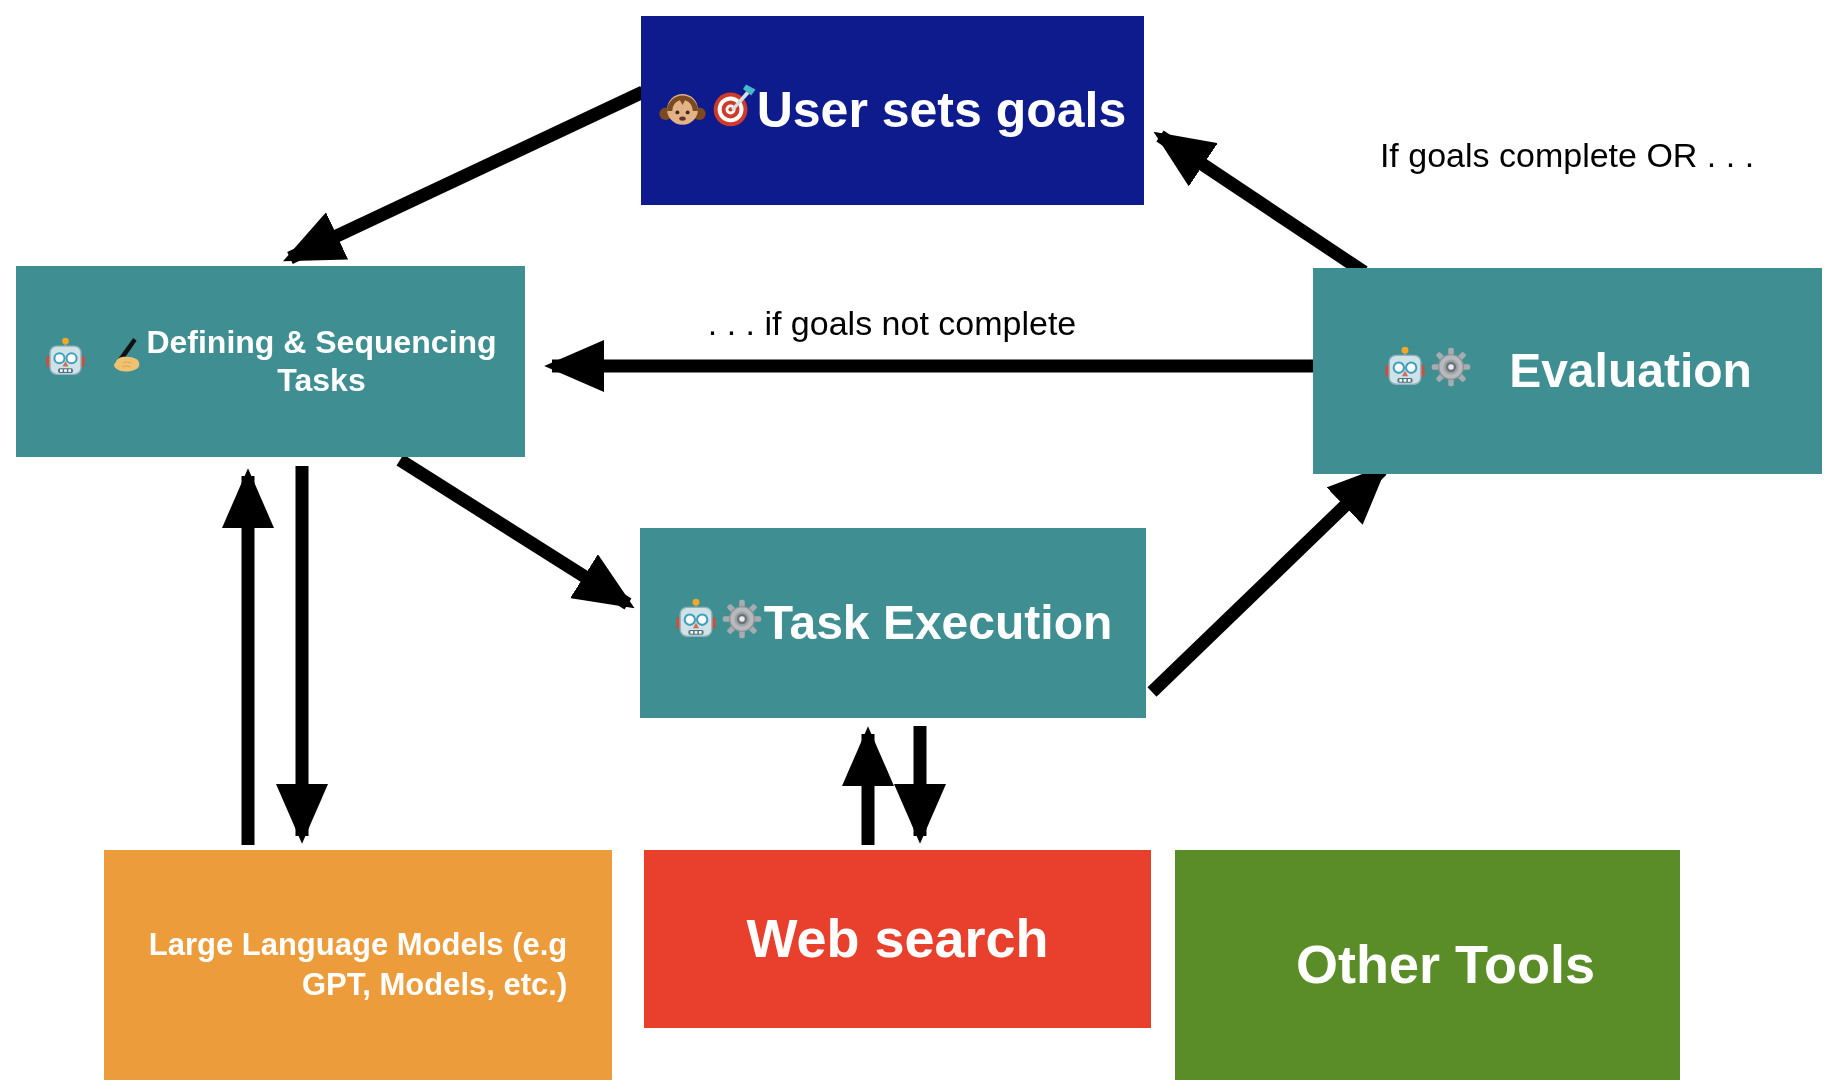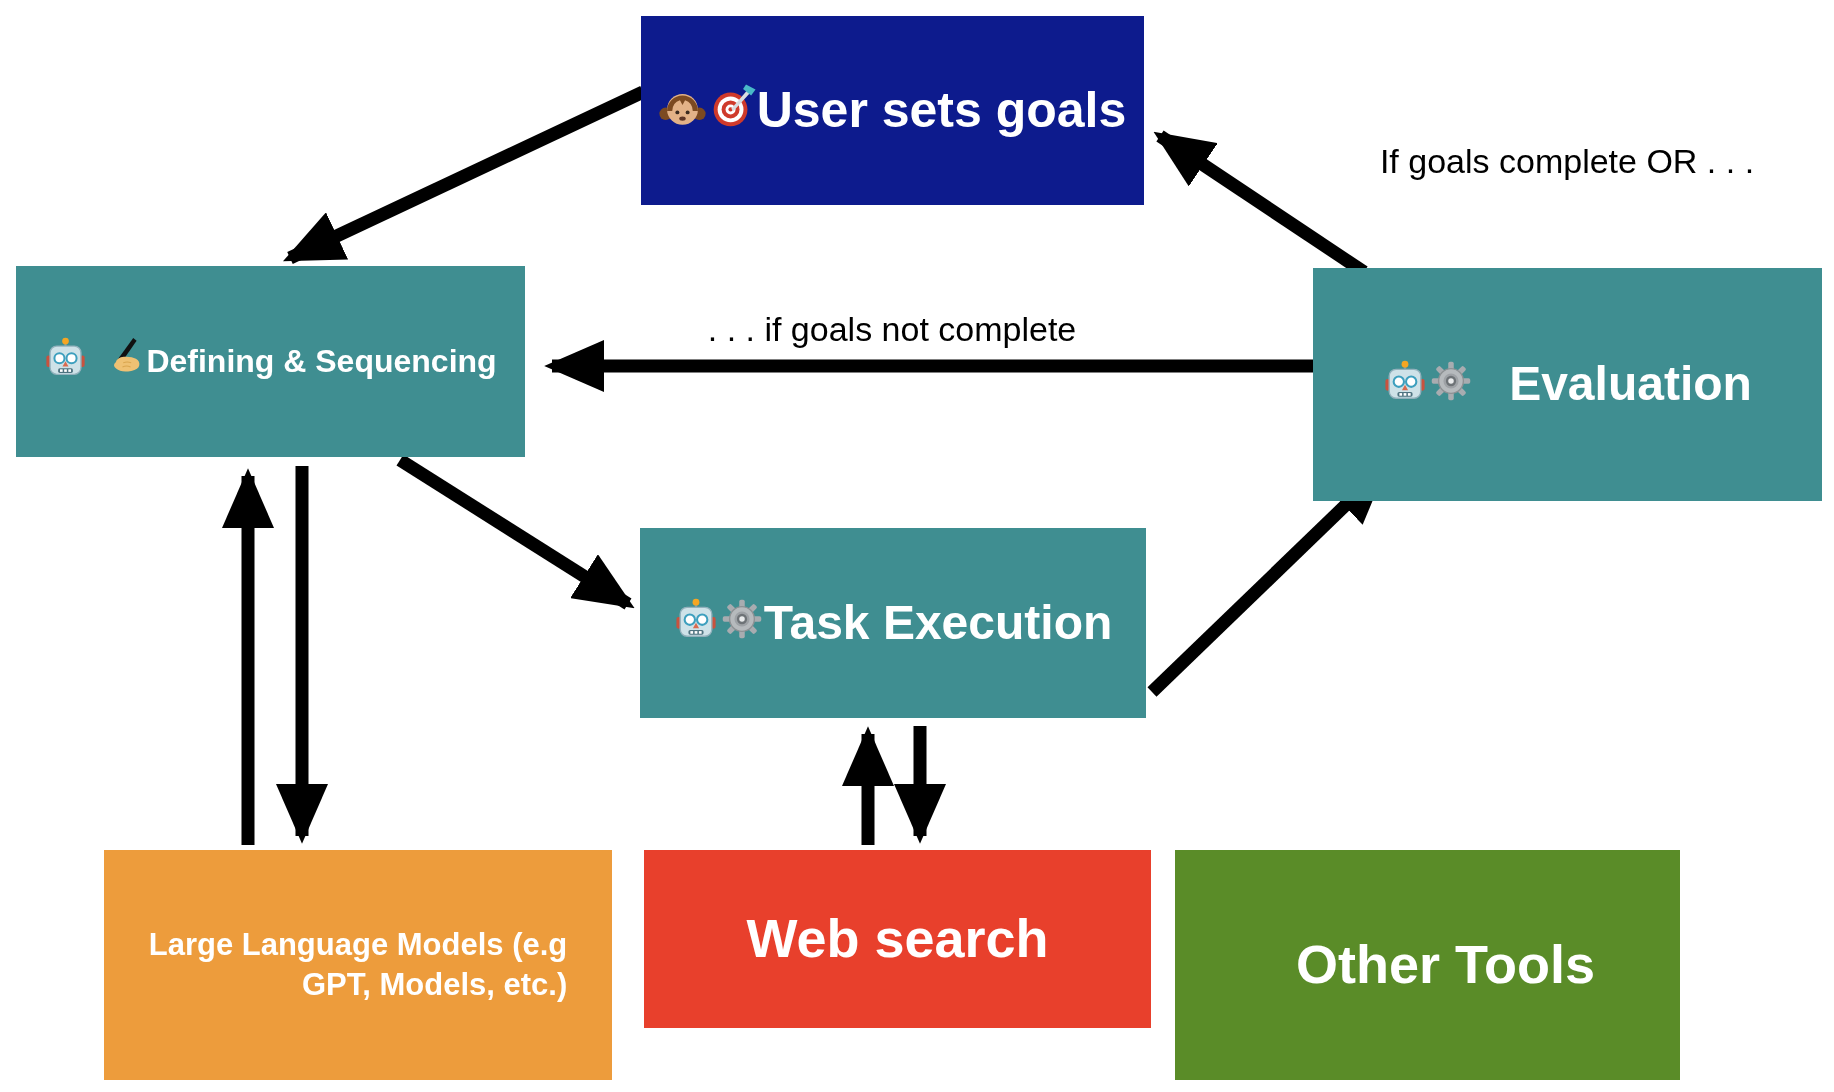--- a/index.html
+++ b/index.html
@@ -15,36 +15,36 @@
   .icn{display:block;}
   .icn svg{display:block;}
   #n-user{left:641px;top:16px;width:503px;height:189px;background:var(--navy,#0D1B8D);}
   #n-user .label{font-size:50px;}
   #n-user .icn svg{width:47px;height:47px;}
   #n-user .icons{gap:4px;}
   #n-def{left:16px;top:266px;width:509px;height:191px;background:var(--teal,#3F8E91);}
   #n-def .label{font-size:32px;}
   #n-def .icn svg{width:43px;height:43px;}
   #n-def .icons{gap:16px;}
-  #n-eval{left:1313px;top:268px;width:509px;height:233px;background:var(--teal,#3F8E91);gap:36px;}
+  #n-eval{left:1313px;top:268px;width:509px;height:206px;background:var(--teal,#3F8E91);gap:36px;}
   #n-eval .label{font-size:48px;}
   #n-eval .icn svg{width:44px;height:44px;}
   #n-eval .icons{gap:2px;}
   #n-task{left:640px;top:528px;width:506px;height:190px;background:var(--teal,#3F8E91);align-items:center;}
   #n-task .label{font-size:48px;}
   #n-task .icn svg{width:44px;height:44px;}
   #n-task .icons{gap:2px;}
   #n-llm{left:104px;top:850px;width:508px;height:230px;background:var(--orange,#ED9C3C);text-align:right;}
   #n-llm .label{font-size:31px;line-height:1.3;}
   #n-web{left:644px;top:850px;width:507px;height:178px;background:var(--red,#E8402C);}
   #n-web .label{font-size:54px;}
   #n-other{left:1175px;top:850px;width:505px;height:230px;background:var(--green,#5A8C28);}
   #n-other .label{font-size:54px;margin-left:36px;}
   .edge-label{
-    position:absolute;color:#000;font-size:34px;font-weight:normal;text-align:center;white-space:nowrap;margin-top:6px;
+    position:absolute;color:#000;font-size:34px;font-weight:normal;text-align:center;white-space:nowrap;
   }
   #lbl-complete{left:1300px;top:136px;width:534px;}
   #lbl-notcomplete{left:650px;top:304px;width:484px;}
   #arrows{position:absolute;left:0;top:0;}
   #symdefs{position:absolute;width:0;height:0;overflow:hidden;}
 </style>
 </head>
 <body>
 
 <div id="canvas">
@@ -151,20 +151,21 @@
           </svg>
         </span>
       <span class="icn">
           <svg>
             <use href="#sym-hand"></use>
           </svg>
         </span>
     </div>
     <div class="label">
       <div>Defining &amp; Sequencing</div>
+      <div>Tasks</div>
     </div>
   </div>
 
   <div class="node" id="n-eval">
     <div class="icons">
       <span class="icn">
           <svg>
             <use href="#sym-robot"></use>
           </svg>
         </span>

